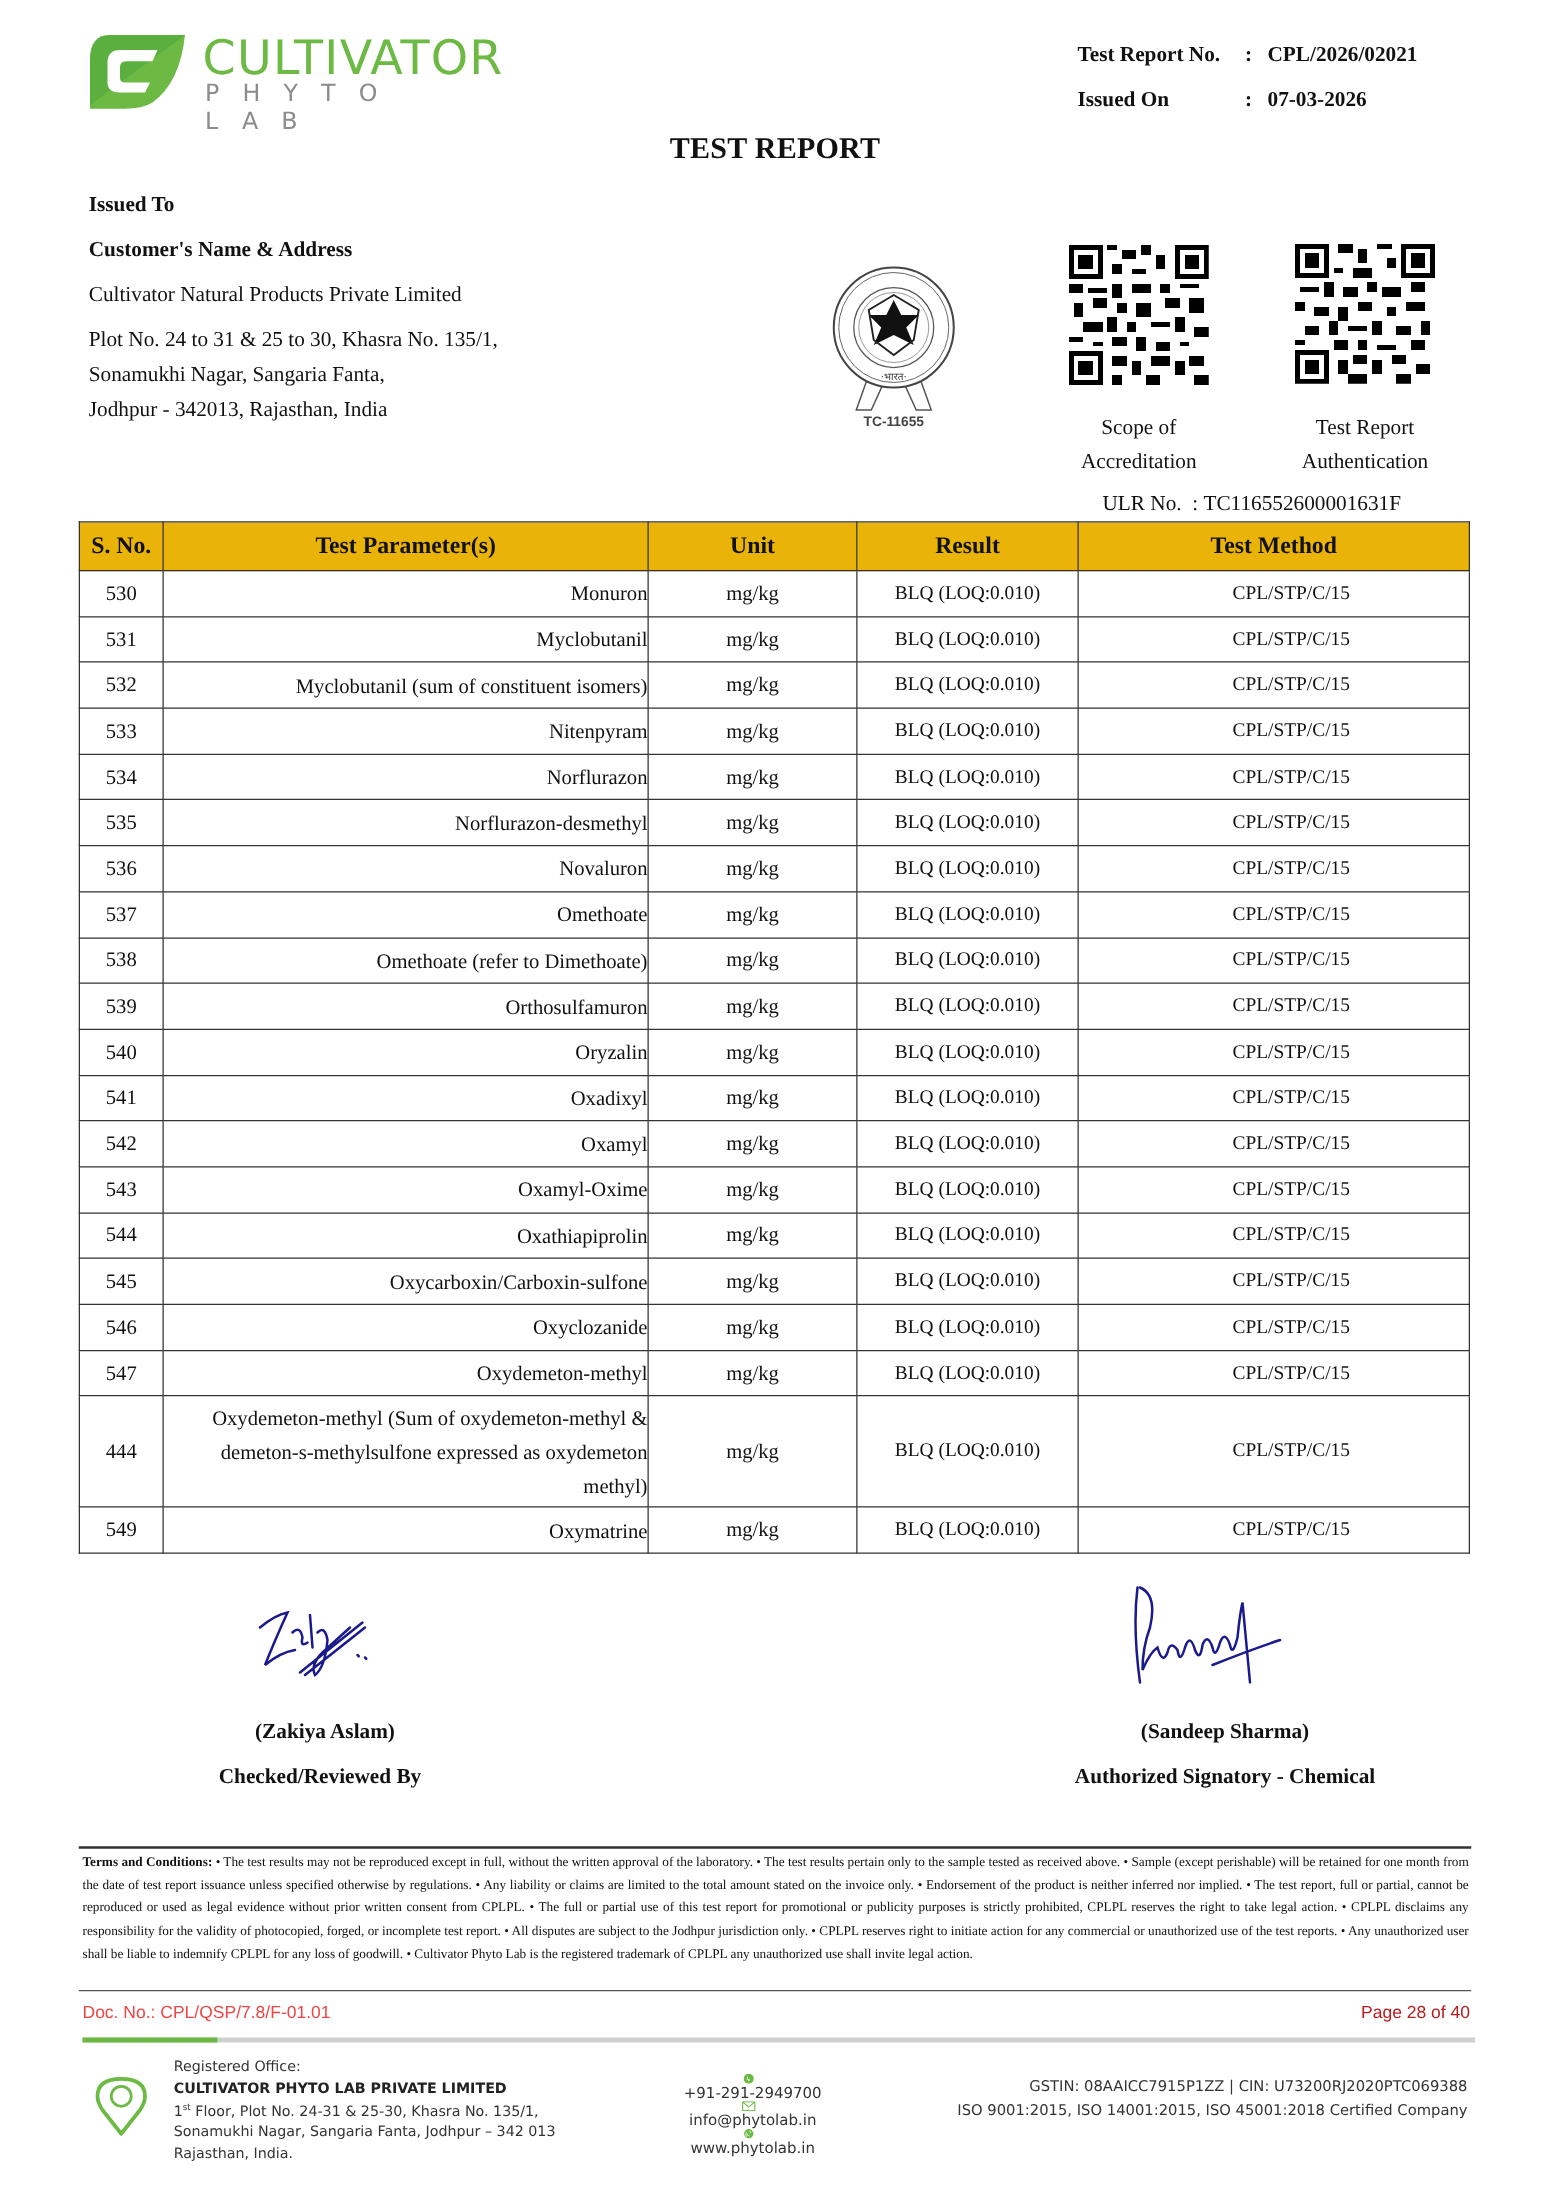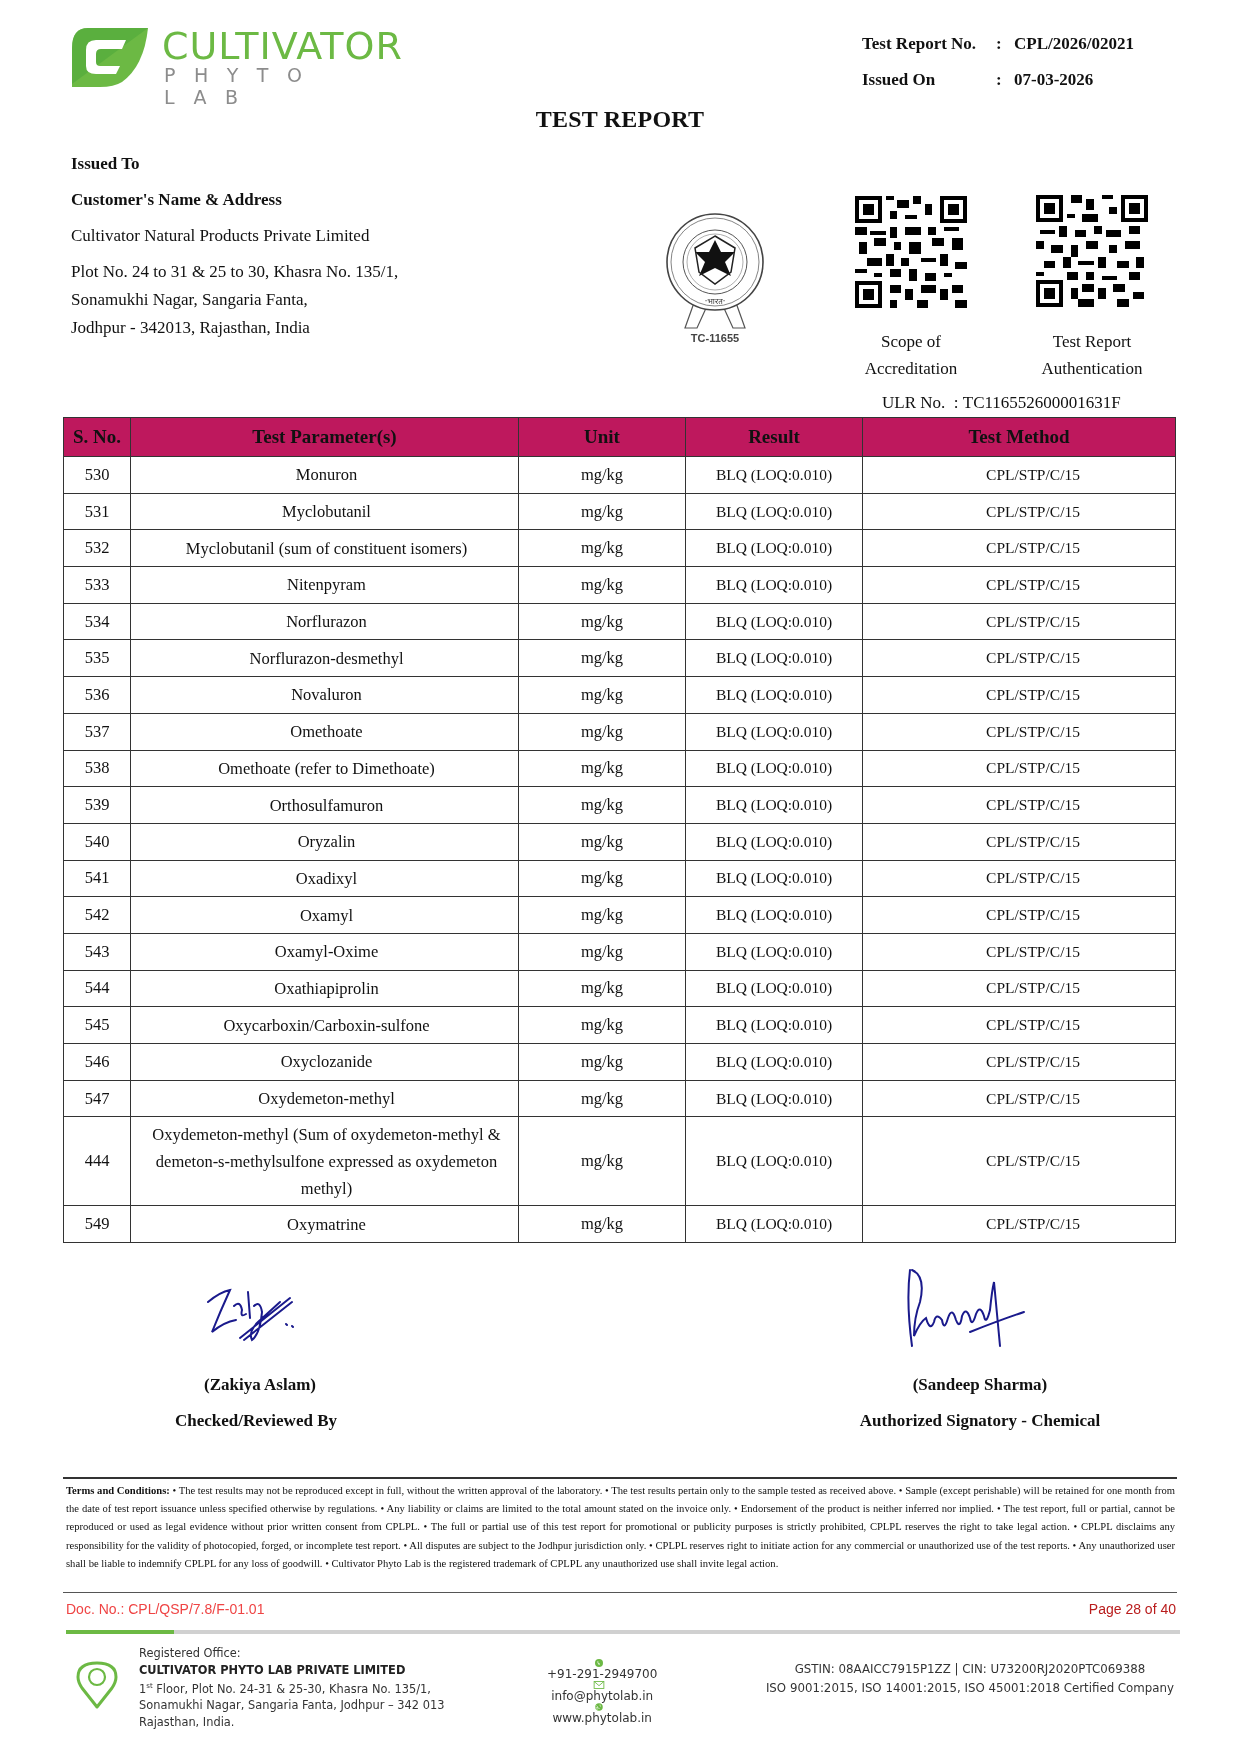--- a/index.html
+++ b/index.html
@@ -37,24 +37,24 @@
   .qr2 { left: 1036px; top: 195px; }
   .qr-caption { font-size: 17px; text-align: center; line-height: 27px; width: 160px; }
   .qr-caption-1 { left: 831px; top: 328px; }
   .qr-caption-2 { left: 1012px; top: 328px; }
 
   .ulr { left: 882px; top: 393px; font-size: 17px; }
 
   
   table.results { position: absolute; left: 63px; top: 417px; width: 1113px; border-collapse: collapse; font-size: 16.5px; }
   table.results th, table.results td { border: 1.3px solid #333; }
-  table.results th { background: #be185d; height: 39px; font-size: 19px; font-weight: bold; text-align: center; }
+  table.results th { background: #eab308; height: 39px; font-size: 19px; font-weight: bold; text-align: center; }
   table.results td { height: 36.7px; vertical-align: middle; }
   td.c-sno { width: 67px; text-align: center; }
-  td.c-param { width: 388px; padding-left: 4px; text-align: center; line-height: 27px; }
+  td.c-param { width: 388px; padding-left: 4px; text-align: right; line-height: 27px; }
   td.c-unit { width: 167px; text-align: center; }
   td.c-result { width: 177px; text-align: center; font-size: 15.5px; }
   td.c-method { text-align: center; font-size: 15.5px; padding-left: 28px; }
   tr.tall td { height: 89px; }
 
   
   .sig-img { width: 130px; height: 90px; }
   .sig1 { left: 190px; top: 1262px; }
   .sig2 { left: 900px; top: 1262px; }
   .sig-name { font-size: 17px; font-weight: bold; text-align: center; width: 360px; }
@@ -75,21 +75,21 @@
   .bar { left: 66px; top: 1630px; width: 1114px; height: 4px; background: #d0d0d0; }
   .bar-green { position: absolute; left: 0; top: 0; width: 108px; height: 4px; background: #6cb944; }
 
   
   .f-pin { left: 76px; top: 1660px; width: 42px; height: 50px; }
   .f-office { left: 139px; top: 1645px; font-family: "DejaVu Sans", sans-serif; font-size: 11.4px; line-height: 16.5px; color: #333; }
   .f-office .strong { font-weight: bold; color: #222; }
   .f-contact { left: 547px; top: 1659px; font-family: "DejaVu Sans", sans-serif; font-size: 12px; color: #333; }
   .f-contact-row { display: flex; align-items: center; height: 22px; flex-direction: column; }
   .f-contact-row svg { margin-right: 6px; }
-  .f-legal { right: 66px; top: 1660px; font-family: "DejaVu Sans", sans-serif; font-size: 11.8px; color: #333; text-align: center; line-height: 19px; }
+  .f-legal { right: 66px; top: 1660px; font-family: "DejaVu Sans", sans-serif; font-size: 11.8px; color: #333; text-align: right; line-height: 19px; }
 </style>
 </head>
 <body>
 
 <div class="abs logo">
   <svg class="logo-mark" viewBox="0 0 80 62">
     <path d="M18 2 H78 Q74 40 52 56 Q44 61 30 61 H2 V22 Q2 2 18 2 Z" fill="#6cb944"></path>
     <path d="M18 2 H78 L2 58 V22 Q2 2 18 2 Z" fill="#4fa83a" opacity="0.6"></path>
     <path d="M56 14 H26 Q16 14 16 24 V40 Q16 48 26 48 H46 L50 40 H30 Q26 40 26 36 V28 Q26 23 31 23 H52 Z" fill="#ffffff"></path>
   </svg>

